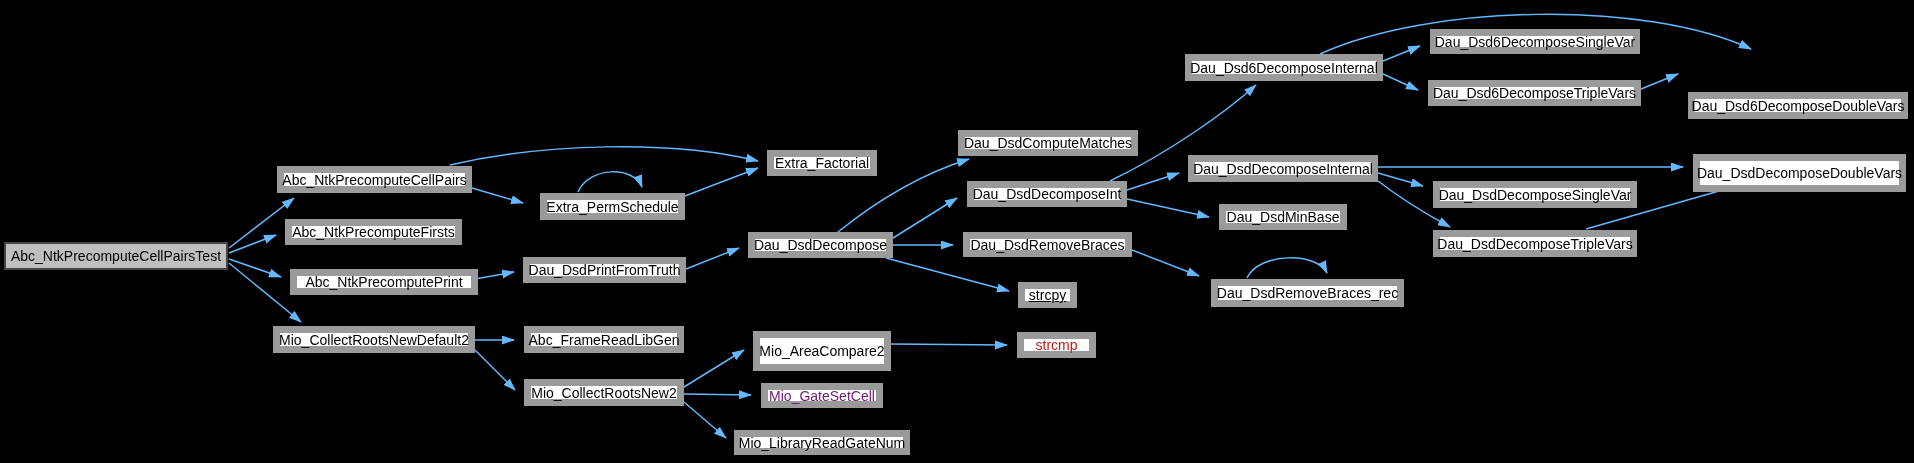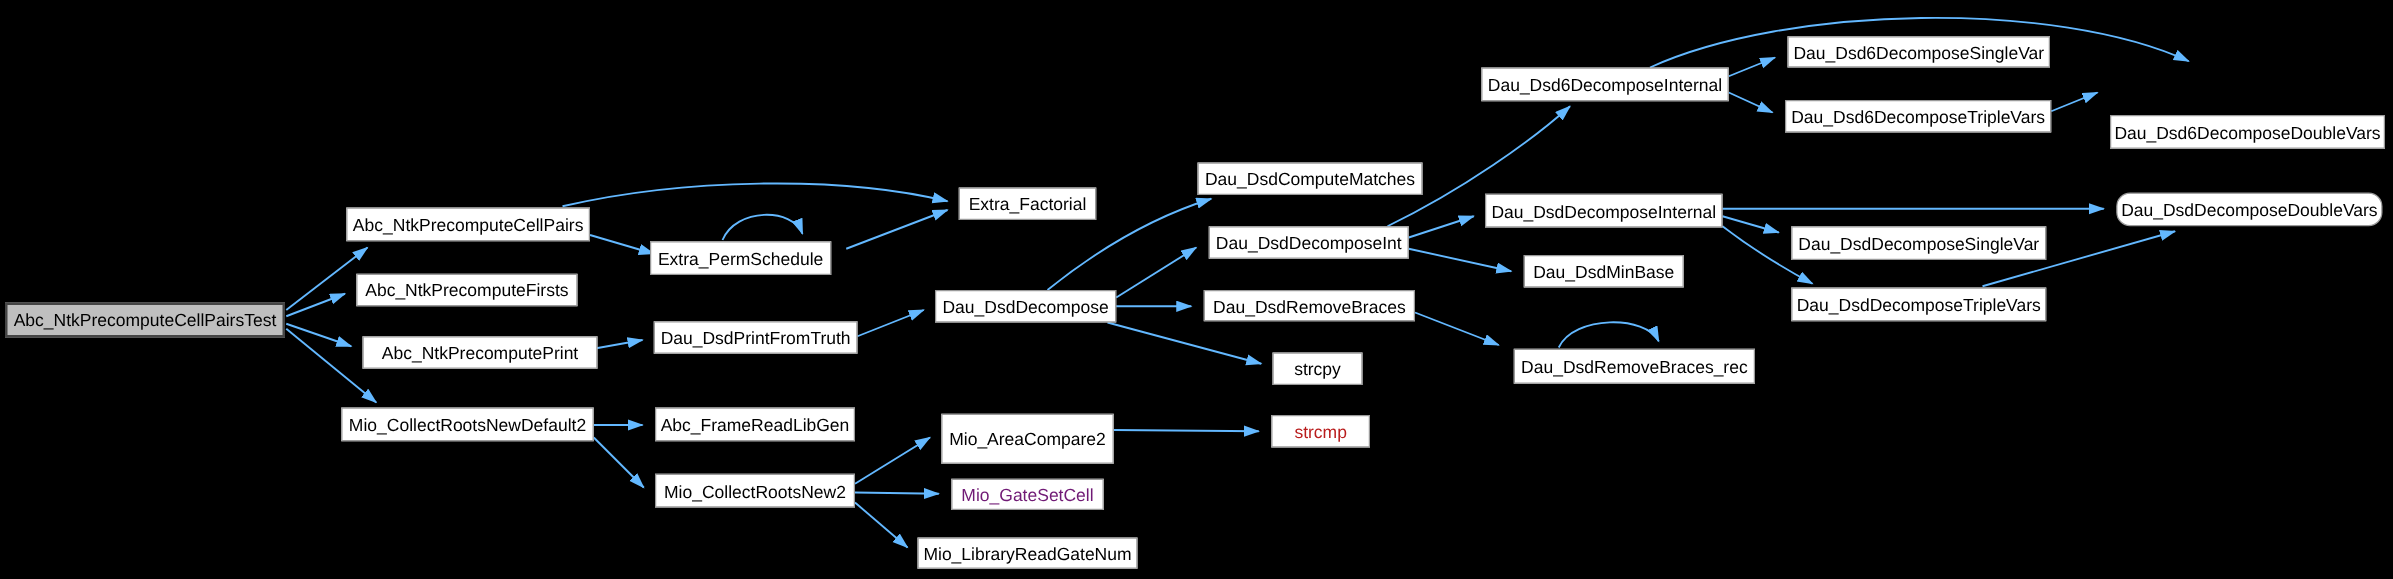--- a/index.html
+++ b/index.html
@@ -5,21 +5,21 @@
   html,body{margin:0;padding:0;background:#000;}
   .canvas{
     position:relative;width:1914px;height:463px;background:#000;overflow:hidden;
     font-family:"Liberation Sans","DejaVu Sans",sans-serif;
   }
   svg.edges{position:absolute;left:0;top:0;width:1914px;height:463px;}
   svg.edges path.edge{fill:none;stroke-width:1.5px;}
   .node{
     position:absolute;display:flex;align-items:center;justify-content:center;
     box-sizing:border-box;font-size:14px;line-height:1;white-space:nowrap;
-    background:#fff;border:1px solid #4d7c0f;color:#000;cursor:pointer;
+    background:#fff;border:7px solid #4d7c0f;color:#000;cursor:pointer;
   }
   .node.root{background:#bfbfbf;border:2px solid #454545;cursor:default;}
 </style>
 </head>
 <body style="background: rgb(0, 0, 0);">
 
 <div class="canvas" style="background: rgb(0, 0, 0);">
   <svg class="edges" width="1914" height="463">
     <defs>
       <marker id="arrowhead" markerUnits="userSpaceOnUse" markerWidth="14" markerHeight="10" refX="12" refY="4.5" orient="auto">
@@ -62,37 +62,37 @@
         <path d="M1586,229 L1740,185" class="edge" stroke="#63B8FF" marker-end="url(#arrowhead)"></path>
       </g>
   </svg>
   <div>
       <div class="node root" style="left: 4px; top: 242px; width: 224px; height: 28px; background: rgb(191, 191, 191); border-color: rgb(69, 69, 69); color: rgb(0, 0, 0);">Abc_NtkPrecomputeCellPairsTest</div>
       <div class="node" style="left: 277px; top: 166px; width: 195px; height: 27px; background: rgb(255, 255, 255); border-color: rgb(154, 154, 154); color: rgb(0, 0, 0);">Abc_NtkPrecomputeCellPairs</div>
       <div class="node" style="left: 285px; top: 219px; width: 177px; height: 26px; background: rgb(255, 255, 255); border-color: rgb(154, 154, 154); color: rgb(0, 0, 0);">Abc_NtkPrecomputeFirsts</div>
       <div class="node" style="left: 290px; top: 269px; width: 188px; height: 26px; background: rgb(255, 255, 255); border-color: rgb(154, 154, 154); color: rgb(0, 0, 0);">Abc_NtkPrecomputePrint</div>
       <div class="node" style="left: 273px; top: 326px; width: 202px; height: 27px; background: rgb(255, 255, 255); border-color: rgb(154, 154, 154); color: rgb(0, 0, 0);">Mio_CollectRootsNewDefault2</div>
       <div class="node" style="left: 767px; top: 150px; width: 110px; height: 26px; background: rgb(255, 255, 255); border-color: rgb(154, 154, 154); color: rgb(0, 0, 0);">Extra_Factorial</div>
-      <div class="node" style="left: 520px; top: 193px; width: 145px; height: 27px; background: rgb(255, 255, 255); border-color: rgb(154, 154, 154); color: rgb(0, 0, 0);">Extra_PermSchedule</div>
+      <div class="node" style="left: 540px; top: 193px; width: 145px; height: 27px; background: rgb(255, 255, 255); border-color: rgb(154, 154, 154); color: rgb(0, 0, 0);">Extra_PermSchedule</div>
       <div class="node" style="left: 523px; top: 257px; width: 163px; height: 26px; background: rgb(255, 255, 255); border-color: rgb(154, 154, 154); color: rgb(0, 0, 0);">Dau_DsdPrintFromTruth</div>
       <div class="node" style="left: 748px; top: 232px; width: 145px; height: 26px; background: rgb(255, 255, 255); border-color: rgb(154, 154, 154); color: rgb(0, 0, 0);">Dau_DsdDecompose</div>
       <div class="node" style="left: 524px; top: 326px; width: 160px; height: 27px; background: rgb(255, 255, 255); border-color: rgb(154, 154, 154); color: rgb(0, 0, 0);">Abc_FrameReadLibGen</div>
       <div class="node" style="left: 524px; top: 379px; width: 160px; height: 27px; background: rgb(255, 255, 255); border-color: rgb(154, 154, 154); color: rgb(0, 0, 0);">Mio_CollectRootsNew2</div>
       <div class="node" style="left: 753px; top: 331px; width: 138px; height: 40px; background: rgb(255, 255, 255); border-color: rgb(154, 154, 154); color: rgb(0, 0, 0);">Mio_AreaCompare2</div>
       <div class="node" style="left: 761px; top: 383px; width: 122px; height: 25px; background: rgb(255, 255, 255); border-color: rgb(154, 154, 154); color: #701a75;">Mio_GateSetCell</div>
       <div class="node" style="left: 734px; top: 430px; width: 176px; height: 25px; background: rgb(255, 255, 255); border-color: rgb(154, 154, 154); color: rgb(0, 0, 0);">Mio_LibraryReadGateNum</div>
       <div class="node" style="left: 958px; top: 130px; width: 180px; height: 26px; background: rgb(255, 255, 255); border-color: rgb(154, 154, 154); color: rgb(0, 0, 0);">Dau_DsdComputeMatches</div>
       <div class="node" style="left: 967px; top: 181px; width: 160px; height: 26px; background: rgb(255, 255, 255); border-color: rgb(154, 154, 154); color: rgb(0, 0, 0);">Dau_DsdDecomposeInt</div>
       <div class="node" style="left: 963px; top: 232px; width: 169px; height: 25px; background: rgb(255, 255, 255); border-color: rgb(154, 154, 154); color: rgb(0, 0, 0);">Dau_DsdRemoveBraces</div>
-      <div class="node" style="left: 1018px; top: 282px; width: 72px; height: 26px; background: rgb(255, 255, 255); border-color: rgb(154, 154, 154); color: rgb(0, 0, 0);">strcpy</div>
+      <div class="node" style="left: 1018px; top: 282px; width: 59px; height: 26px; background: rgb(255, 255, 255); border-color: rgb(154, 154, 154); color: rgb(0, 0, 0); text-decoration: underline;">strcpy</div>
       <div class="node" style="left: 1017px; top: 332px; width: 79px; height: 26px; background: rgb(255, 255, 255); border-color: rgb(154, 154, 154); color: #b91c1c;">strcmp</div>
       <div class="node" style="left: 1187px; top: 279px; width: 193px; height: 28px; background: rgb(255, 255, 255); border-color: rgb(154, 154, 154); color: rgb(0, 0, 0); margin-left: 24px;">Dau_DsdRemoveBraces_rec</div>
       <div class="node" style="left: 1185px; top: 54px; width: 198px; height: 27px; background: rgb(255, 255, 255); border-color: rgb(154, 154, 154); color: rgb(0, 0, 0);">Dau_Dsd6DecomposeInternal</div>
       <div class="node" style="left: 1430px; top: 29px; width: 210px; height: 25px; background: rgb(255, 255, 255); border-color: rgb(154, 154, 154); color: rgb(0, 0, 0);">Dau_Dsd6DecomposeSingleVar</div>
       <div class="node" style="left: 1428px; top: 80px; width: 213px; height: 26px; background: rgb(255, 255, 255); border-color: rgb(154, 154, 154); color: rgb(0, 0, 0);">Dau_Dsd6DecomposeTripleVars</div>
       <div class="node" style="left: 1688px; top: 53px; width: 220px; height: 27px; background: rgb(255, 255, 255); border-color: rgb(154, 154, 154); color: rgb(0, 0, 0); margin-top: 39px;">Dau_Dsd6DecomposeDoubleVars</div>
       <div class="node" style="left: 1188px; top: 155px; width: 190px; height: 27px; background: rgb(255, 255, 255); border-color: rgb(154, 154, 154); color: rgb(0, 0, 0);">Dau_DsdDecomposeInternal</div>
       <div class="node" style="left: 1219px; top: 204px; width: 128px; height: 26px; background: rgb(255, 255, 255); border-color: rgb(154, 154, 154); color: rgb(0, 0, 0);">Dau_DsdMinBase</div>
       <div class="node" style="left: 1433px; top: 181px; width: 204px; height: 27px; background: rgb(255, 255, 255); border-color: rgb(154, 154, 154); color: rgb(0, 0, 0);">Dau_DsdDecomposeSingleVar</div>
       <div class="node" style="left: 1433px; top: 230px; width: 204px; height: 27px; background: rgb(255, 255, 255); border-color: rgb(154, 154, 154); color: rgb(0, 0, 0);">Dau_DsdDecomposeTripleVars</div>
-      <div class="node" style="left: 1693px; top: 154px; width: 213px; height: 27px; background: rgb(255, 255, 255); border-color: rgb(154, 154, 154); color: rgb(0, 0, 0); border-radius: 11px;">Dau_DsdDecomposeDoubleVars</div>
+      <div class="node" style="left: 1693px; top: 154px; width: 213px; height: 38px; background: rgb(255, 255, 255); border-color: rgb(154, 154, 154); color: rgb(0, 0, 0);">Dau_DsdDecomposeDoubleVars</div>
     </div>
 </div>
 
 </body></html>

